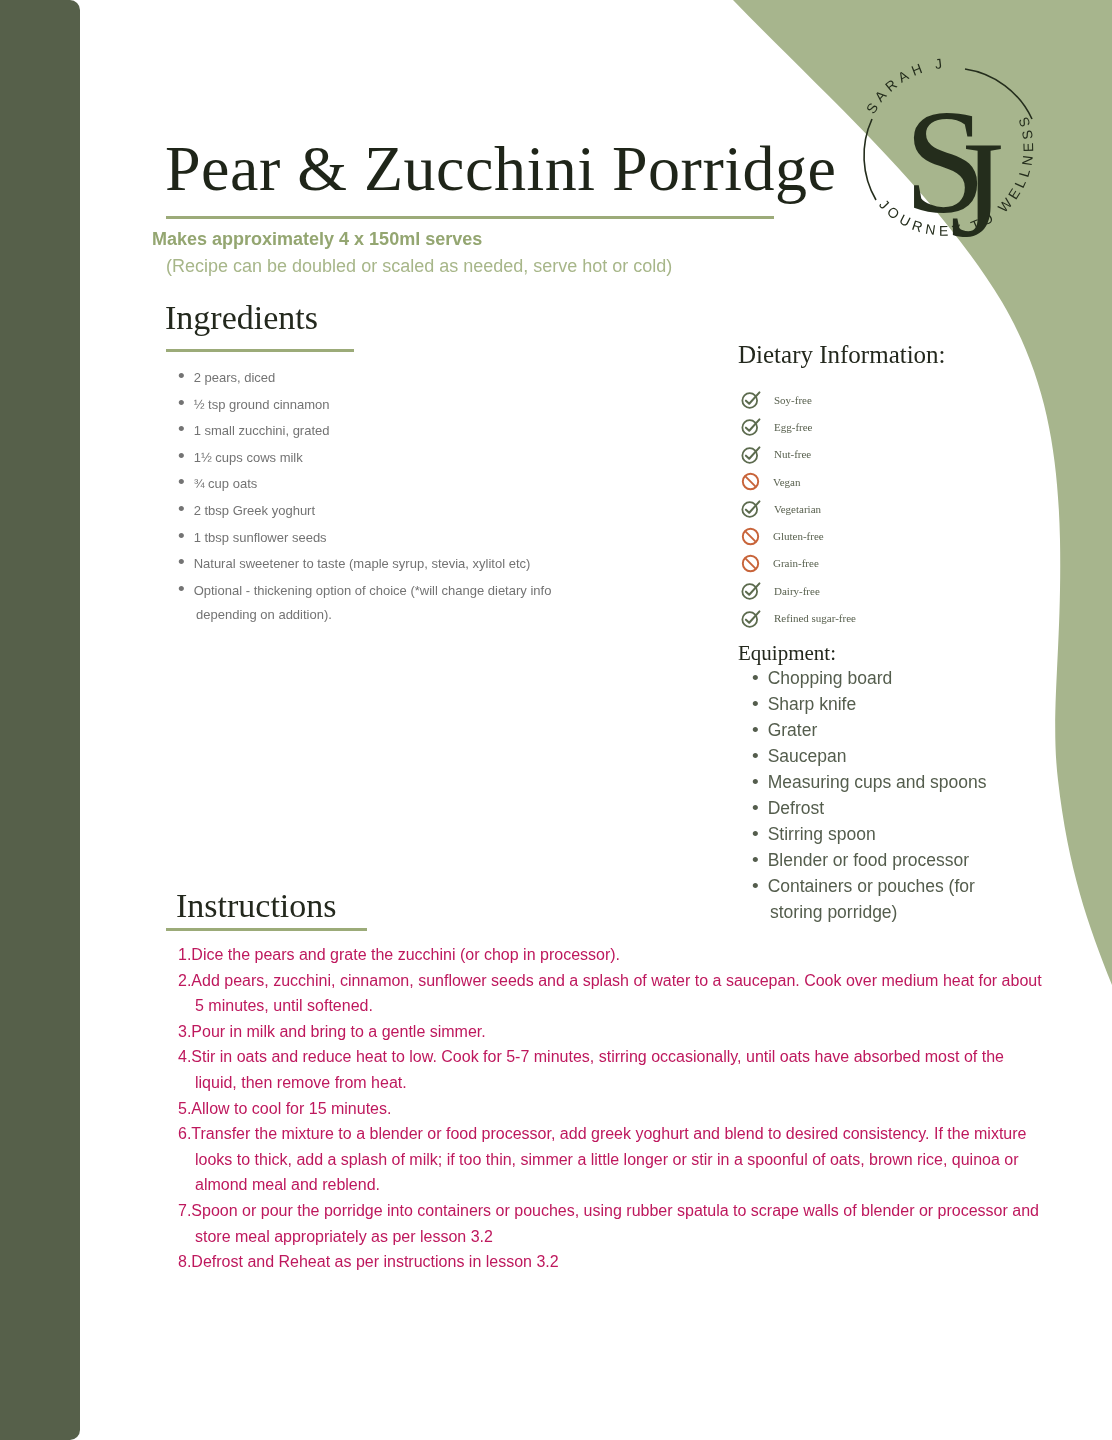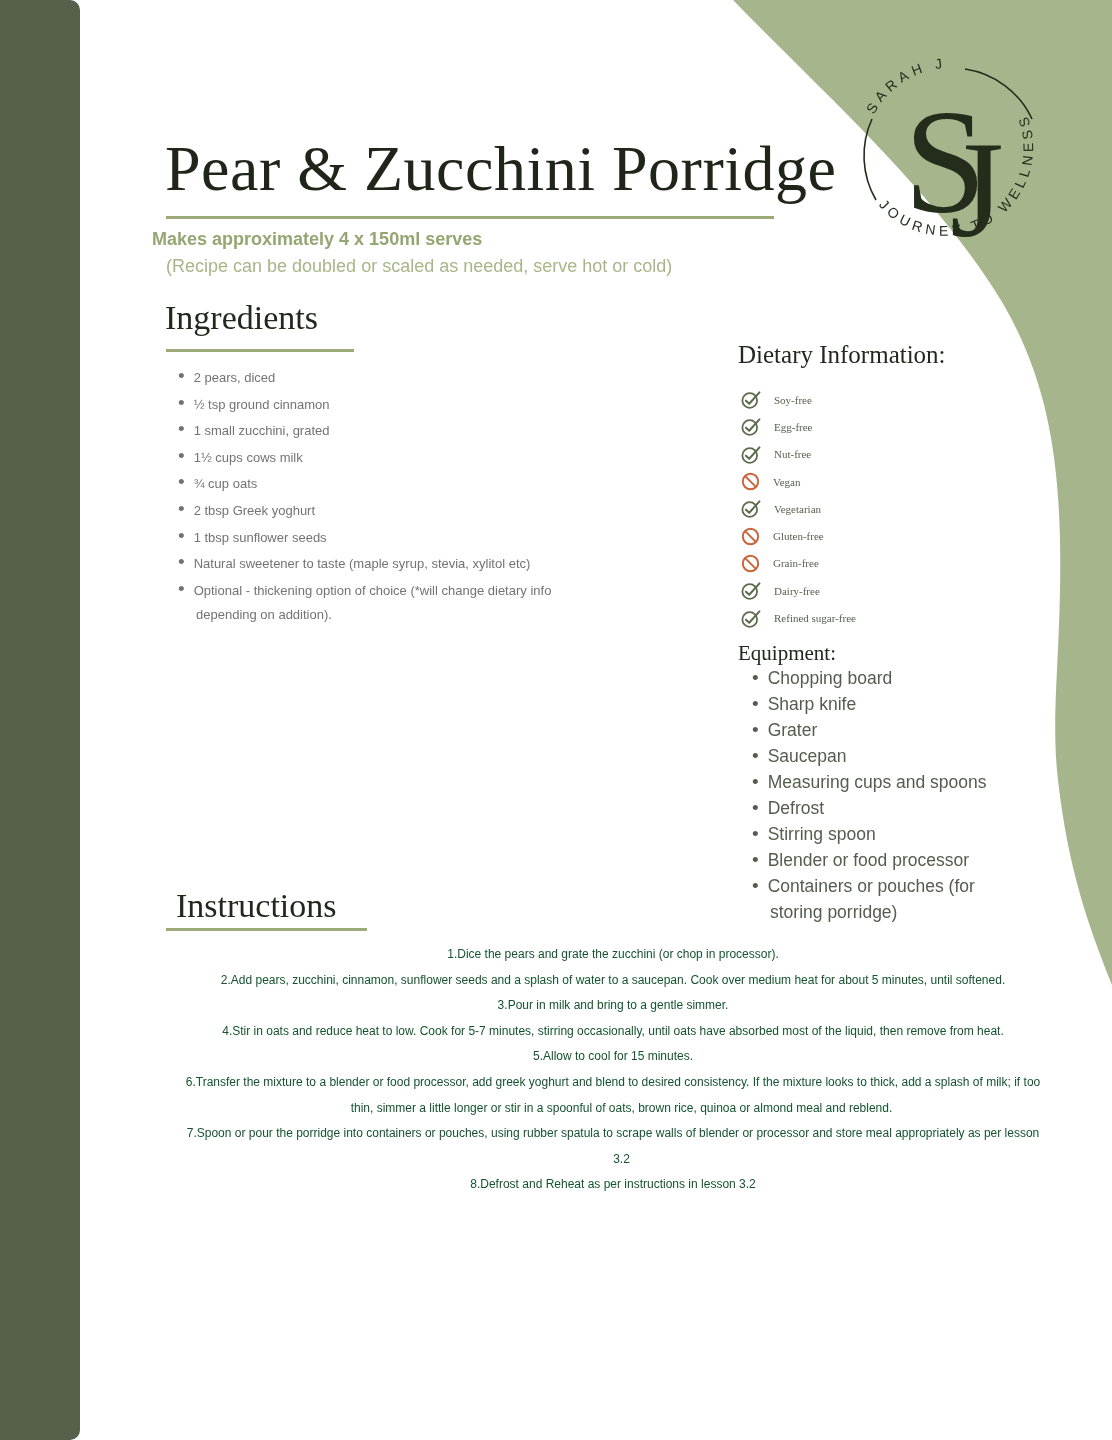--- a/index.html
+++ b/index.html
@@ -59,21 +59,21 @@
   .diet-list { position:absolute; left:740px; top:386px; width:300px; }
   .diet-row { display:flex; align-items:center; gap:12px; height:27.3px; }
   .diet-row .diet-label { font-size:11px; color:#59614f;font-family:Liberation Serif, serif; }
   .diet-row svg { flex:0 0 auto; display:none; }
   .diet-row.yes svg.icon-yes { display:block; }
   .diet-row.no  svg.icon-no  { display:block; }
 
   ol.steps {
     position:absolute; left:178px; top:942px; width:870px;
     list-style:none; counter-reset:step;
-    font-size:12px; line-height:25.6px; color:#14532d;text-align:center;
+    font-size:16px; line-height:25.6px; color:#be185d;
   }
   ol.steps li { counter-increment:step; padding-left:17px; text-indent:-17px; }
   ol.steps li::before { content:counter(step) "."; }
 </style>
 </head>
 <body>
 
 <div class="page">
 
   <div class="left-bar"></div>

